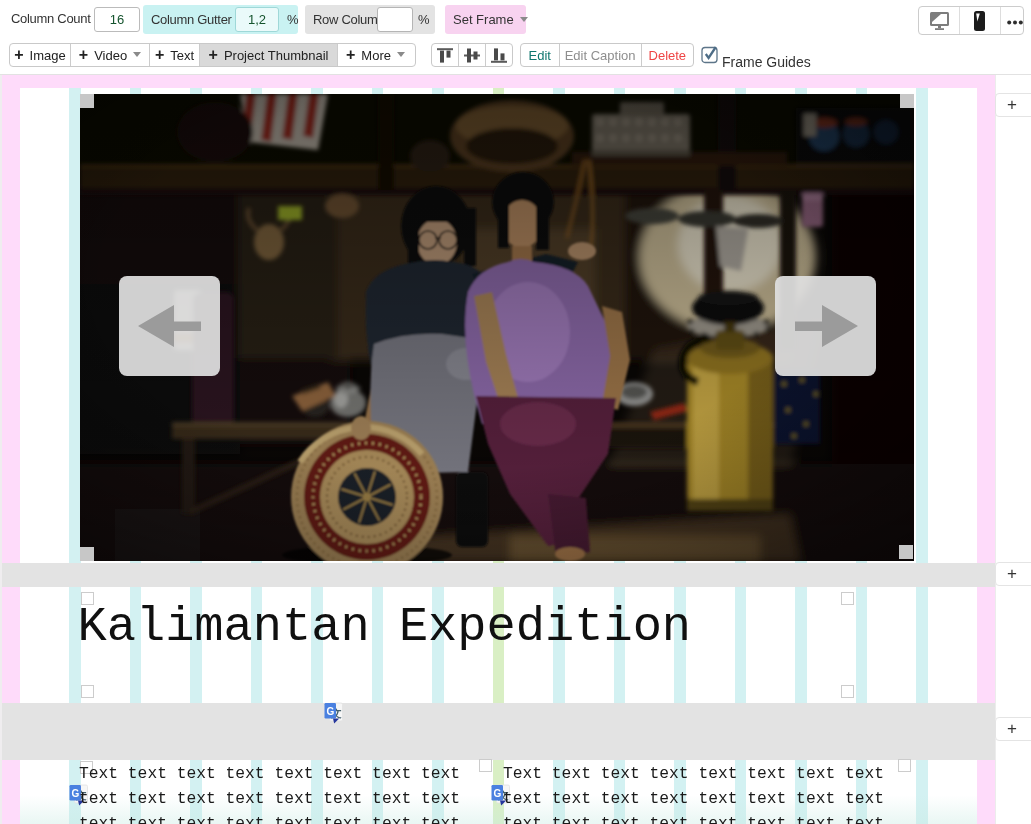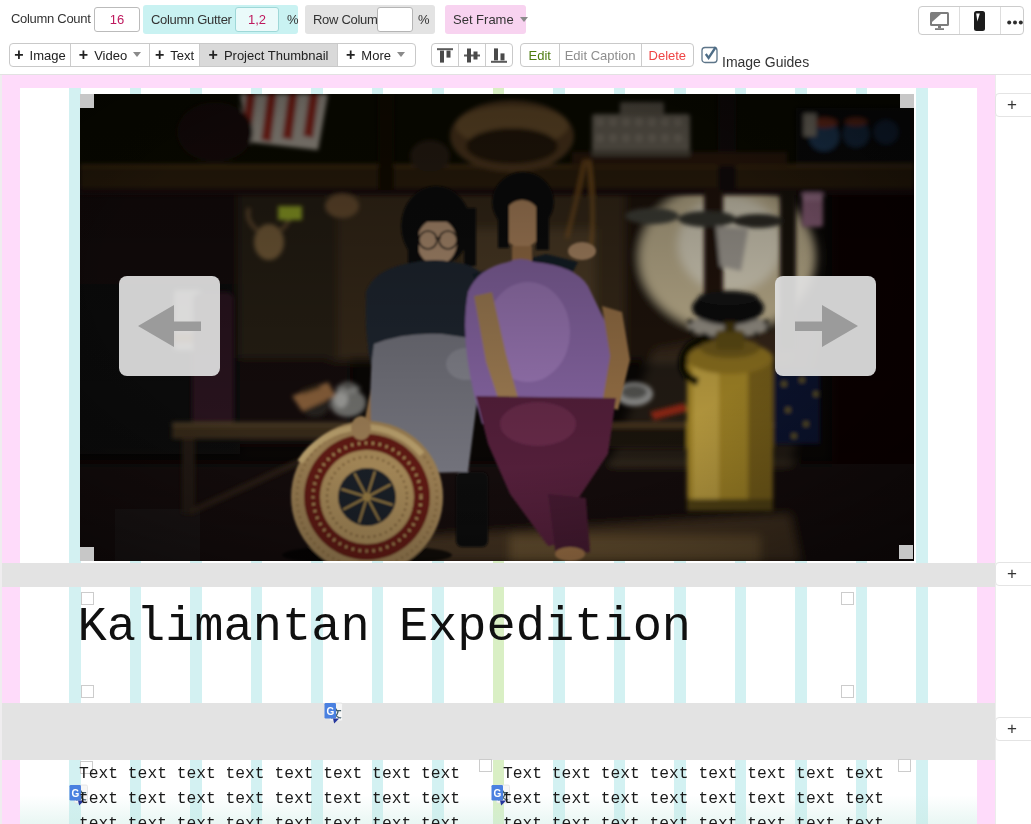--- a/index.html
+++ b/index.html
@@ -7,21 +7,21 @@
   font-family:"Liberation Sans", sans-serif; }
 #app { position:relative; width:1031px; height:824px; }
 
 #row1 .lbl, #row1 .blk span:not(.inp) { letter-spacing:-0.3px; }
 #row1 { position:absolute; left:0; top:0; width:1031px; height:56px; background:#fff;
   border-bottom:1px solid #ddd; }
 #row2 { position:absolute; left:0; top:39px; width:1031px; height:36px; background:#fff;
   border-bottom:1px solid #e2e2e2; }
 .lbl { position:absolute; font-size:13px; color:#333; line-height:28px; top:5px; }
 .inp { position:absolute; top:7px; height:25px; background:#fff; border:1px solid #bbb;
-  border-radius:3px; font-size:13px; color:#be185d; text-align:center; line-height:23px; }
+  border-radius:3px; font-size:13px; color:#14532d; text-align:center; line-height:23px; }
 .blk { position:absolute; top:5px; height:29px; border-radius:3px; font-size:13px;
   color:#333; line-height:29px; white-space:nowrap; }
 .tri { display:inline-block; box-sizing:content-box; width:0; height:0; border-left:4.5px solid transparent;
   border-right:4.5px solid transparent; border-top:5.5px solid #8a8a8a;
   vertical-align:middle; margin-left:6px; margin-top:-2px; }
 .btn { position:absolute; background:#fff; border:1px solid #ccc; border-radius:4px; }
 
 .grp { position:absolute; top:4px; height:24px; background:#fff; border:1px solid #c9c9c9;
   border-radius:4px; display:flex; }
 .seg { height:100%; display:flex; align-items:center; justify-content:center;
@@ -121,29 +121,29 @@
       </div>
       <div class="seg" style="width:26px;">
         <svg width="17" height="17" viewBox="0 0 17 17">
           <rect x="0" y="13.8" width="16" height="2" fill="#5a5a5a"></rect>
           <rect x="3" y="1.4" width="4" height="12" fill="#4a4a4a"></rect>
           <rect x="9.5" y="6.4" width="4" height="7" fill="#4a4a4a"></rect>
         </svg>
       </div>
     </div>
     <div class="grp" style="left:520px; width:174px;">
-      <div class="seg" style="width:39px; color:#4d7c0f;">Edit</div>
+      <div class="seg" style="width:39px; color:#0f766e;">Edit</div>
       <div class="seg" style="width:83px; color:#8e8e8e;">Edit Caption</div>
       <div class="seg" style="width:52px; color:#ef4444;">Delete</div>
     </div>
     <svg style="position:absolute; left:701px; top:4px;" width="22" height="21" viewBox="0 0 22 21">
       <rect x="1" y="4.5" width="15" height="15" rx="3" fill="#fff" stroke="#5d7589" stroke-width="1.3"></rect>
       <path d="M4.8 11 L7.6 15 L14.8 4" fill="none" stroke="#4e6d87" stroke-width="2.3"></path>
     </svg>
-    <div class="lbl" style="left:722px; top:9px; font-size:14px;">Image Guides</div>
+    <div class="lbl" style="left:722px; top:9px; font-size:14px;">Frame Guides</div>
   </div>
 
   <div id="canvas">
     <div style="position:absolute;left:0;top:0;width:2px;height:749px;background:#efedef;z-index:30;"></div>
     <div id="content"></div>
 
     <div class="striperow" style="top:13px; height:475px;"></div>
     <div class="greenstripe" style="top:13px; height:475px;"></div>
     <div class="striperow" style="top:512px; height:116px;"></div>
     <div class="greenstripe" style="top:512px; height:116px;"></div>

